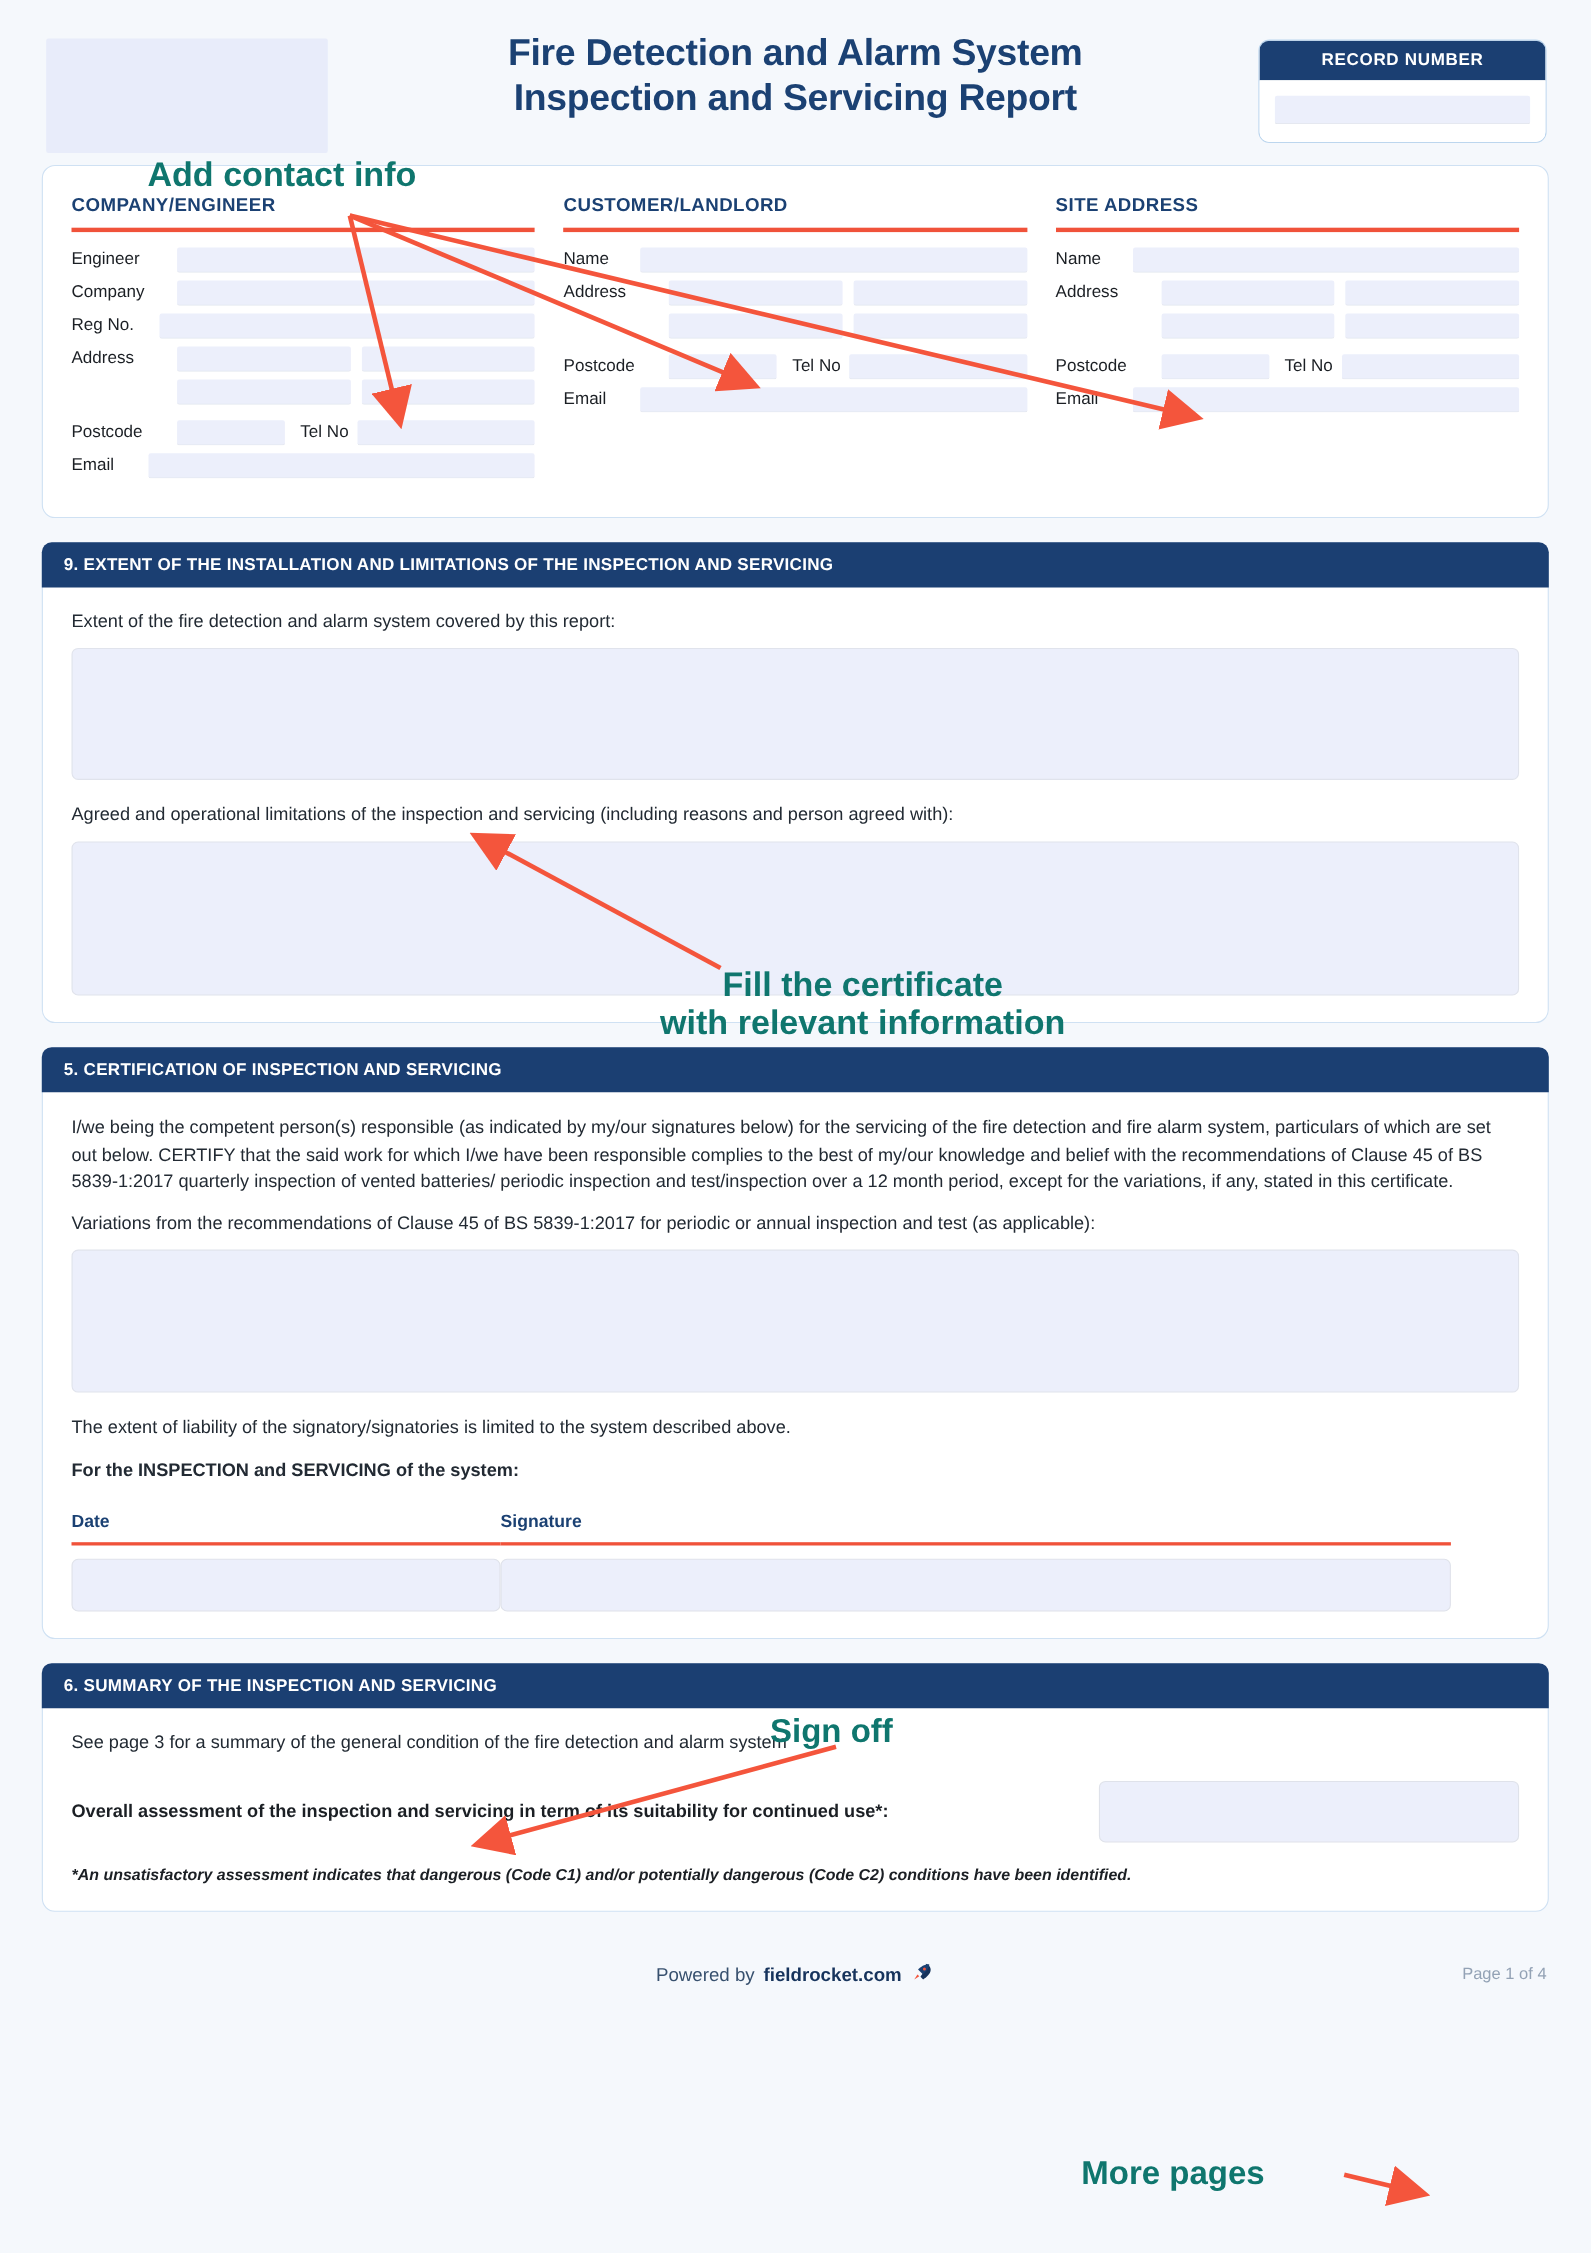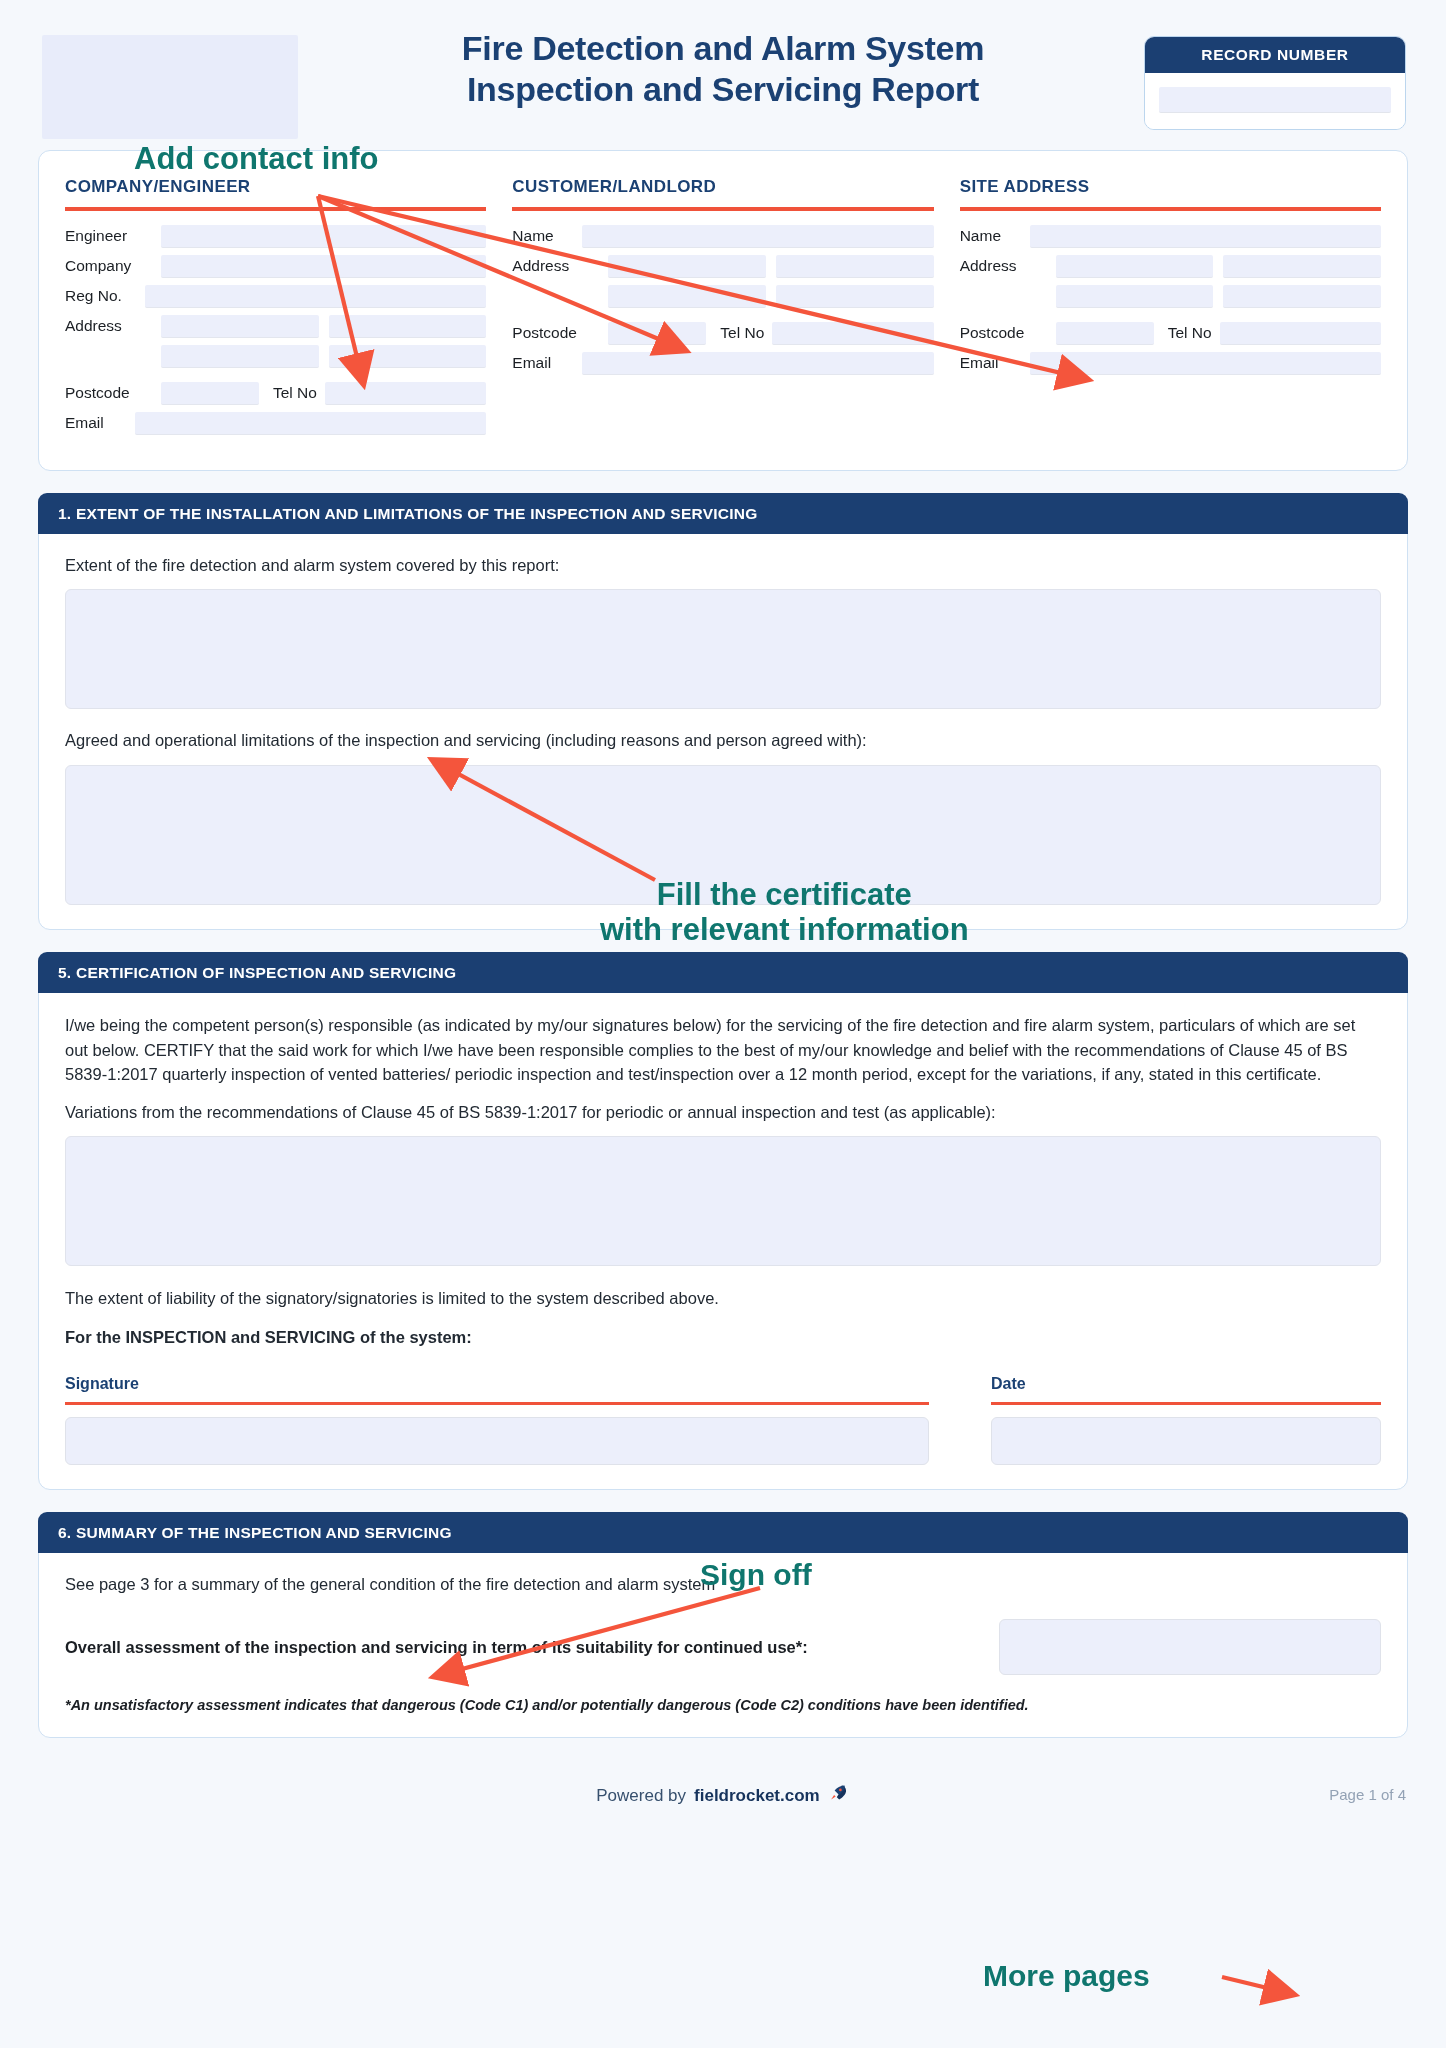--- a/index.html
+++ b/index.html
@@ -369,46 +369,46 @@
         <div class="frow">
           <div class="flabel" style="width:62px">Email</div>
           <div class="fin"></div>
         </div>
       </div>
 
     </div>
   </div>
 
   <div class="card">
-    <div class="band">1. EXTENT OF THE INSTALLATION AND LIMITATIONS OF THE INSPECTION AND SERVICING</div>
+    <div class="band">9. EXTENT OF THE INSTALLATION AND LIMITATIONS OF THE INSPECTION AND SERVICING</div>
     <div class="body-pad">
       <div class="ptext">Extent of the fire detection and alarm system covered by this report:</div>
       <div class="bigbox h-extent"></div>
       <div class="ptext mt20">Agreed and operational limitations of the inspection and servicing (including reasons and person agreed with):</div>
       <div class="bigbox h-limits"></div>
     </div>
   </div>
 
   <div class="card">
     <div class="band">5. CERTIFICATION OF INSPECTION AND SERVICING</div>
     <div class="body-pad">
       <div class="cert-text">I/we being the competent person(s) responsible (as indicated by my/our signatures below) for the servicing of the fire detection and fire alarm system, particulars of which are set out below. CERTIFY that the said work for which I/we have been responsible complies to the best of my/our knowledge and belief with the recommendations of Clause 45 of BS 5839-1:2017 quarterly inspection of vented batteries/ periodic inspection and test/inspection over a 12 month period, except for the variations, if any, stated in this certificate.</div>
       <div class="cert-text mt14">Variations from the recommendations of Clause 45 of BS 5839-1:2017 for periodic or annual inspection and test (as applicable):</div>
       <div class="bigbox h-variations"></div>
       <div class="cert-text mt20">The extent of liability of the signatory/signatories is limited to the system described above.</div>
       <div class="cert-text mt14 bold">For the INSPECTION and SERVICING of the system:</div>
 
       <div class="sig-row">
+        <div class="sig-col date">
+          <div class="sig-label">Date</div>
+          <div class="sig-rule"></div>
+          <div class="sig-field"></div>
+        </div>
         <div class="sig-col">
           <div class="sig-label">Signature</div>
-          <div class="sig-rule"></div>
-          <div class="sig-field"></div>
-        </div>
-        <div class="sig-col date">
-          <div class="sig-label">Date</div>
           <div class="sig-rule"></div>
           <div class="sig-field"></div>
         </div>
       </div>
     </div>
   </div>
 
   <div class="card">
     <div class="band">6. SUMMARY OF THE INSPECTION AND SERVICING</div>
     <div class="body-pad">

